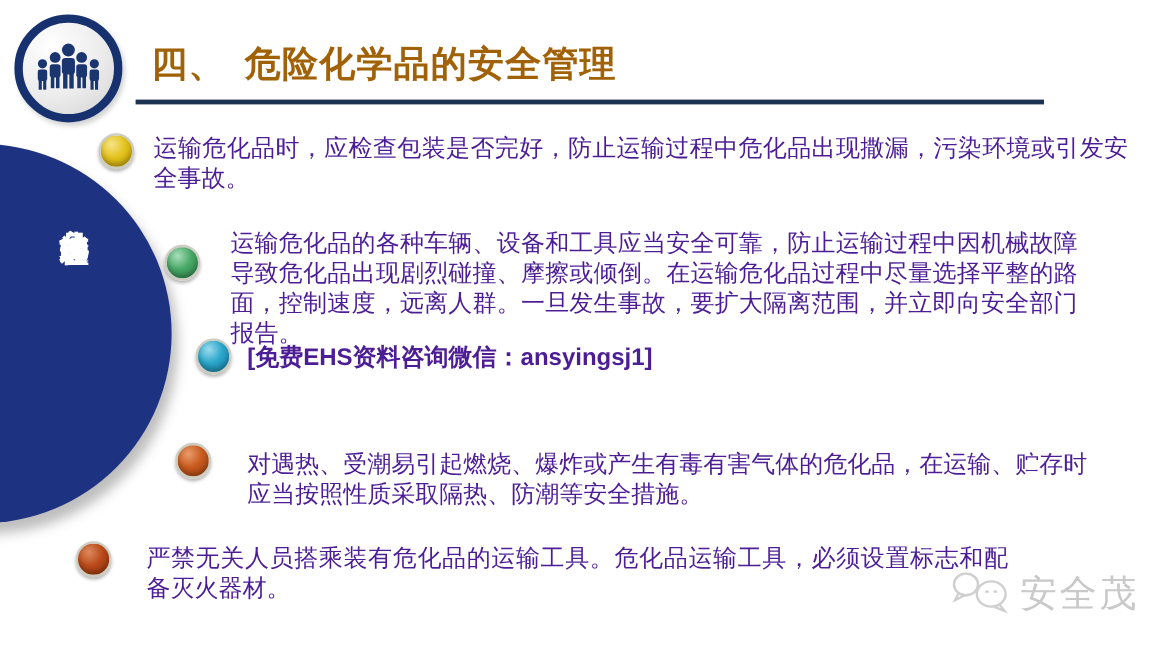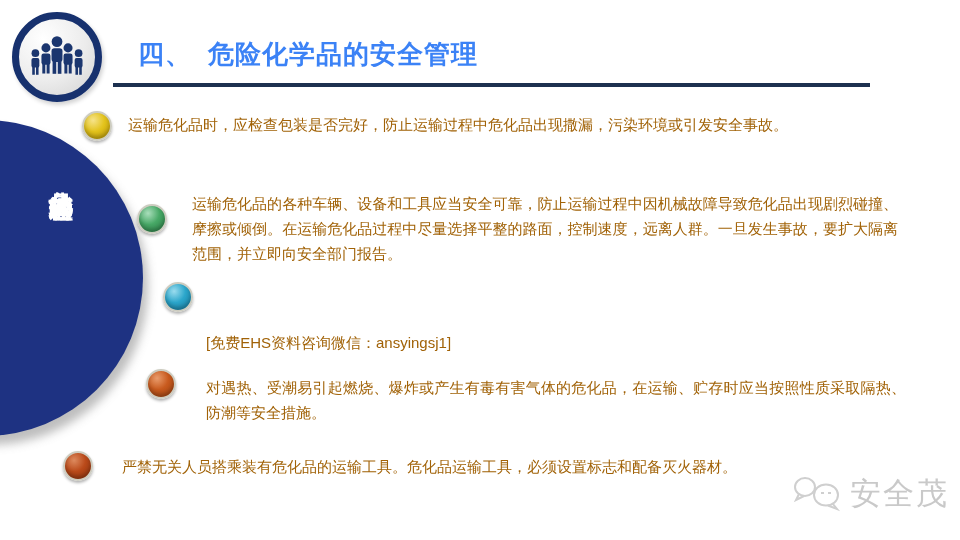--- a/index.html
+++ b/index.html
@@ -10,22 +10,22 @@
   
   .logo-badge{
     position:absolute;left:12px;top:12px;width:90px;height:90px;border-radius:50%;
     border:7px solid #17316e;box-sizing:border-box;
     background:radial-gradient(circle at 32% 26%,#ffffff 0%,#ececec 55%,#d2d2d2 100%);
     display:flex;align-items:center;justify-content:center;
     box-shadow:2px 3px 4px rgba(0,0,0,0.18);
   }
   
   .title-row{
-    position:absolute;left:138px;top:32px;height:44px;line-height:44px;
-    font-size:26px;font-weight:bold;color:#3b82f6;white-space:nowrap;letter-spacing:1px;
+    position:absolute;left:126px;top:32px;height:44px;line-height:44px;
+    font-size:30px;font-weight:bold;color:#a16207;white-space:nowrap;letter-spacing:1px;
   }
   .title-prefix{margin-right:16px;}
   .title-underline{
     position:absolute;left:113px;top:83px;width:757px;height:4px;background:#1d3150;
   }
   
   .side-circle{
     position:absolute;left:-173px;top:120px;width:316px;height:316px;border-radius:50%;
     background:#1e3282;box-shadow:5px 9px 10px rgba(110,110,110,0.45);
   }
@@ -39,23 +39,23 @@
     position:absolute;width:30px;height:30px;border-radius:50%;box-sizing:border-box;
     border:2px solid #cdccc0;box-shadow:0 2px 3px rgba(0,0,0,0.3), inset 0 -3px 4px rgba(0,0,0,0.25);
   }
   .sphere-yellow{background:radial-gradient(circle at 35% 28%,#f6e38a 0%,#e3c31c 45%,#bd9a06 100%);}
   .sphere-green {background:radial-gradient(circle at 35% 28%,#a9debb 0%,#47a866 45%,#2c7e47 100%);}
   .sphere-blue  {background:radial-gradient(circle at 35% 28%,#9bdcee 0%,#2ba6cb 45%,#187da1 100%);}
   .sphere-orange{background:radial-gradient(circle at 35% 28%,#e99c6c 0%,#c85a1e 45%,#9e4211 100%);}
   .sphere-red   {background:radial-gradient(circle at 35% 28%,#dd8a5e 0%,#ba4a1a 45%,#8f330e 100%);}
   
   .bullet-text{
-    position:absolute;font-size:15px;line-height:25px;color:#a16207;text-align:justify;
+    position:absolute;font-size:20px;line-height:25px;color:#4c1d95;text-align:justify;
   }
-  .bullet-note{display:block;font-weight:400;margin-top:44px;}
+  .bullet-note{display:block;font-weight:700;}
   .bt-1{left:128px;top:112px;width:812px;}
   .bt-2{left:192px;top:181px;width:706px;margin-top:10px;}
   .bt-3{left:206px;top:286px;width:700px;}
   .bt-4{left:206px;top:375px;width:700px;}
   .bt-5{left:122px;top:454px;width:718px;}
   
   .watermark{
     position:absolute;left:790px;top:472px;display:flex;align-items:center;gap:4px;
   }
   .watermark-text{

